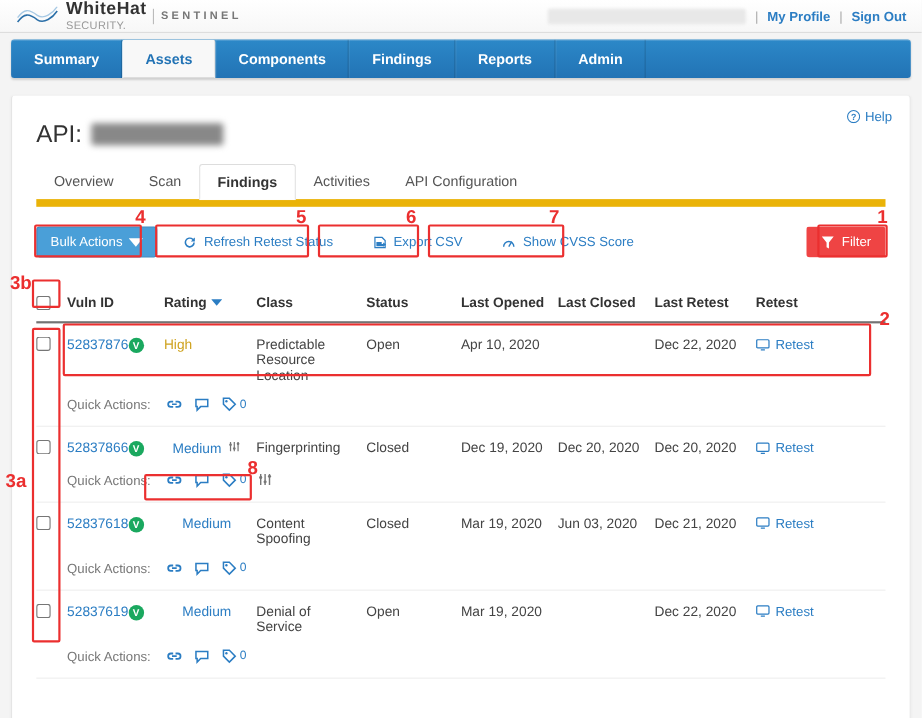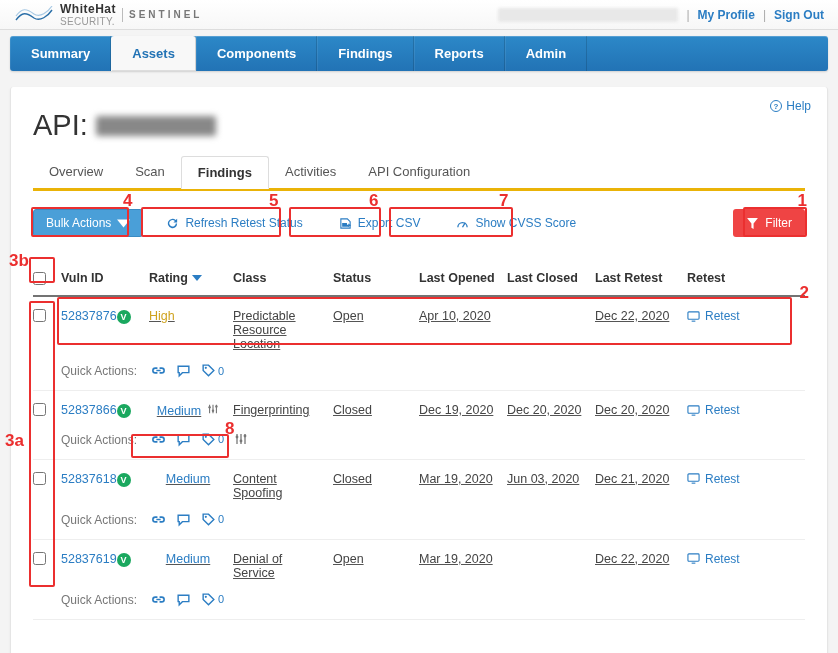--- a/index.html
+++ b/index.html
@@ -13,21 +13,21 @@
   .topbar {
     height: 30px;
     background: linear-gradient(#fff, #f7f7f7);
     border-bottom: 1px solid #ddd;
     display: flex;
     align-items: center;
     padding: 0 14px;
   }
   .brand { display: flex; align-items: center; gap: 6px; }
   .brand-logo { color: #2b6fa8; font-size: 11px; }
-  .brand-name { font-weight: 700; font-size: 12px; letter-spacing: .5px; color: #333; }
+  .brand-name { font-weight: 700; font-size: 16px; letter-spacing: .5px; color: #333; }
   .brand-sub { font-size: 10px; color: #999; letter-spacing: .3px; }
   .brand-sep { width: 1px; height: 14px; background: #bbb; }
   .brand-sentinel { font-size: 10px; letter-spacing: 3px; color: #777; font-weight: 600; }
   .topbar-right { margin-left: auto; display: flex; align-items: center; gap: 8px; font-size: 12px; }
   .blur-pill { width: 180px; height: 14px; background: #e8e8e8; border-radius: 2px; filter: blur(1.5px); }
   .top-link { color: #2b7dc3; text-decoration: none; font-weight: 700; }
   .top-sep { color: #aaa; }
 
   .nav-wrap { padding: 6px 10px 0 10px; }
   .main-nav {
@@ -61,24 +61,24 @@
     margin: 16px 10px 30px 10px;
     padding: 22px 22px 40px 22px;
     position: relative;
     box-shadow: 0 1px 3px rgba(0,0,0,.05);
   }
   .help-link {
     position: absolute; top: 12px; right: 16px;
     color: #2b7dc3; font-size: 12px; text-decoration: none;
     display: inline-flex; align-items: center; gap: 4px;
   }
-  .page-title { font-size: 29px; font-weight: 400; color: #333; display: flex; align-items: center; gap: 8px; margin-bottom: 14px; }
+  .page-title { font-size: 22px; font-weight: 400; color: #333; display: flex; align-items: center; gap: 8px; margin-bottom: 14px; }
   .page-title .blurred { display: inline-block; width: 120px; height: 20px; background: #888; border-radius: 2px; filter: blur(3px); }
 
-  .subtabs { display: flex; border-bottom: 3px solid #eab308; margin-bottom: 18px; }
+  .subtabs { display: flex; border-bottom: 7px solid #eab308; margin-bottom: 18px; }
   .subtab { padding: 8px 16px; color: #555; font-size: 13px; cursor: pointer; }
   .subtab.active { border: 1px solid #ddd; border-bottom: 1px solid #fff; margin-bottom: -1px; border-radius: 3px 3px 0 0; font-weight: 700; color: #333; background: #fff; }
 
   .instructions { font-size: 12.5px; color: #555; margin-bottom: 18px; }
 
   .toolbar-row { display: flex; gap: 10px; align-items: center; margin-bottom: 24px; position: relative; }
   .btn {
     display: inline-flex; align-items: center; gap: 6px;
     padding: 6px 12px; font-size: 12px;
     border: 1px solid transparent; border-radius: 3px;
@@ -92,21 +92,21 @@
   .red-outline { position: absolute; border: 2px solid #eb2f2f; border-radius: 2px; pointer-events: none; }
   .call-num { position: absolute; font-size: 17px; font-weight: 800; color: #eb2f2f; pointer-events: none; }
 
   
   .tbl-wrap { position: relative; }
   .thead-row, .trow-main { display: grid; grid-template-columns: 28px 88px 84px 100px 86px 88px 88px 92px 60px; gap: 0; align-items: center; }
   .thead-row { border-bottom: 2px solid #737373; padding: 10px 0; }
   .th { font-size: 12.5px; color: #333; font-weight: 700; display: flex; align-items: center; gap: 4px; }
   .th.sort svg { width: 10px; height: 10px; fill: #2b7dc3; }
   .trow { border-bottom: 1px solid #eee; padding: 12px 0; }
-  .trow-main { align-items: flex-start; text-decoration: underline; }
+  .trow-main { align-items: flex-start; }
   .cell { font-size: 12.5px; color: #444; padding-right: 6px; }
   .vuln-id { color: #2b7dc3; text-decoration: none; display: inline-flex; align-items: center; gap: 4px; }
   .verify-badge {
     display: inline-flex; align-items: center; justify-content: center;
     width: 14px; height: 14px; background: #1aa85f; color: #fff;
     border-radius: 50%; font-size: 9px; font-weight: 700;
   }
   .rating-high { color: #cfa320; }
   .rating-medium { color: #2b7dc3; text-align: center; }
   .tuning-icon { font-size: 11px; color: #777; margin-left: 6px; }

